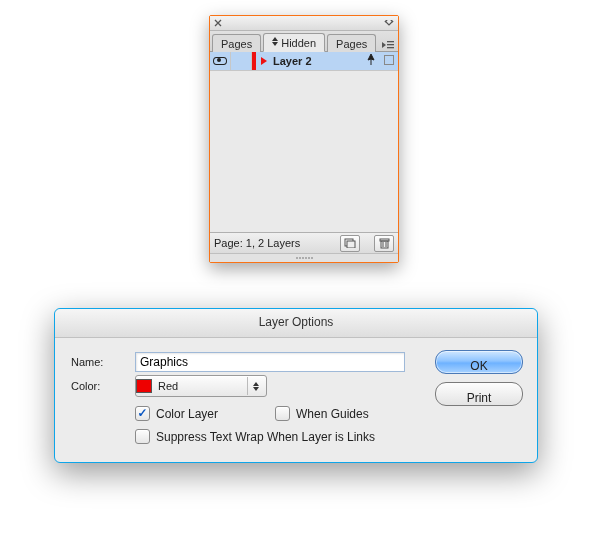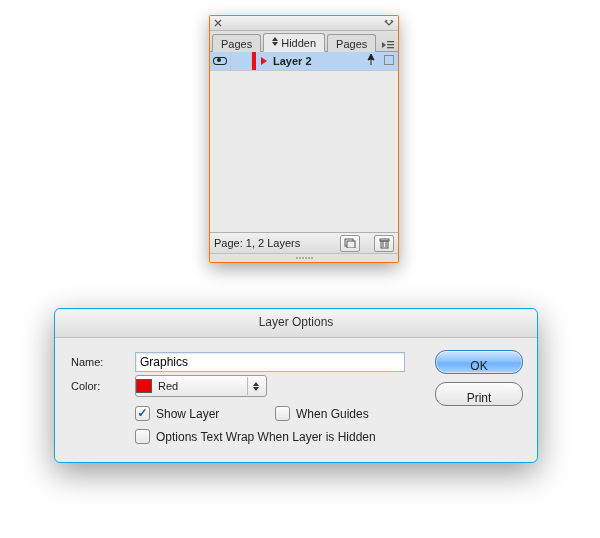--- a/index.html
+++ b/index.html
@@ -370,30 +370,30 @@
         <span class="row-label">Color:</span>
         <div class="color-select">
           <span class="color-swatch"></span>
           <span>Red</span>
           <span class="select-arrows"></span>
         </div>
       </div>
       <div class="checks">
         <div class="check-item">
           <span class="check-box checked"></span>
-          <span>Show Layer</span>
+          <span>Color Layer</span>
         </div>
         <div class="check-item">
           <span class="check-box"></span>
           <span>When Guides</span>
         </div>
         <div></div>
         <div class="check-item full">
           <span class="check-box"></span>
-          <span>Options Text Wrap When Layer is Hidden</span>
+          <span>Suppress Text Wrap When Layer is Links</span>
         </div>
       </div>
     </div>
     <div class="dlg-right">
       <div class="mac-btn default">
           <span>OK</span>
         </div>
       <div class="mac-btn normal">
           <span>Print</span>
         </div>

